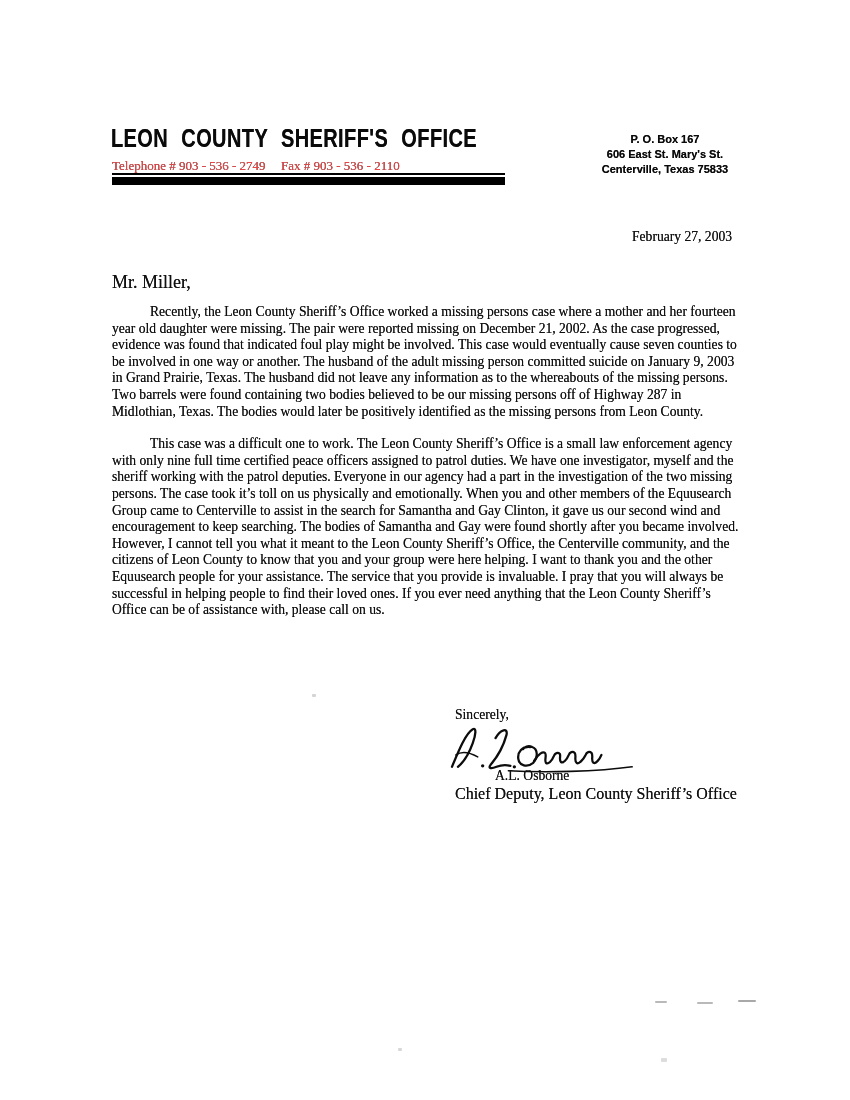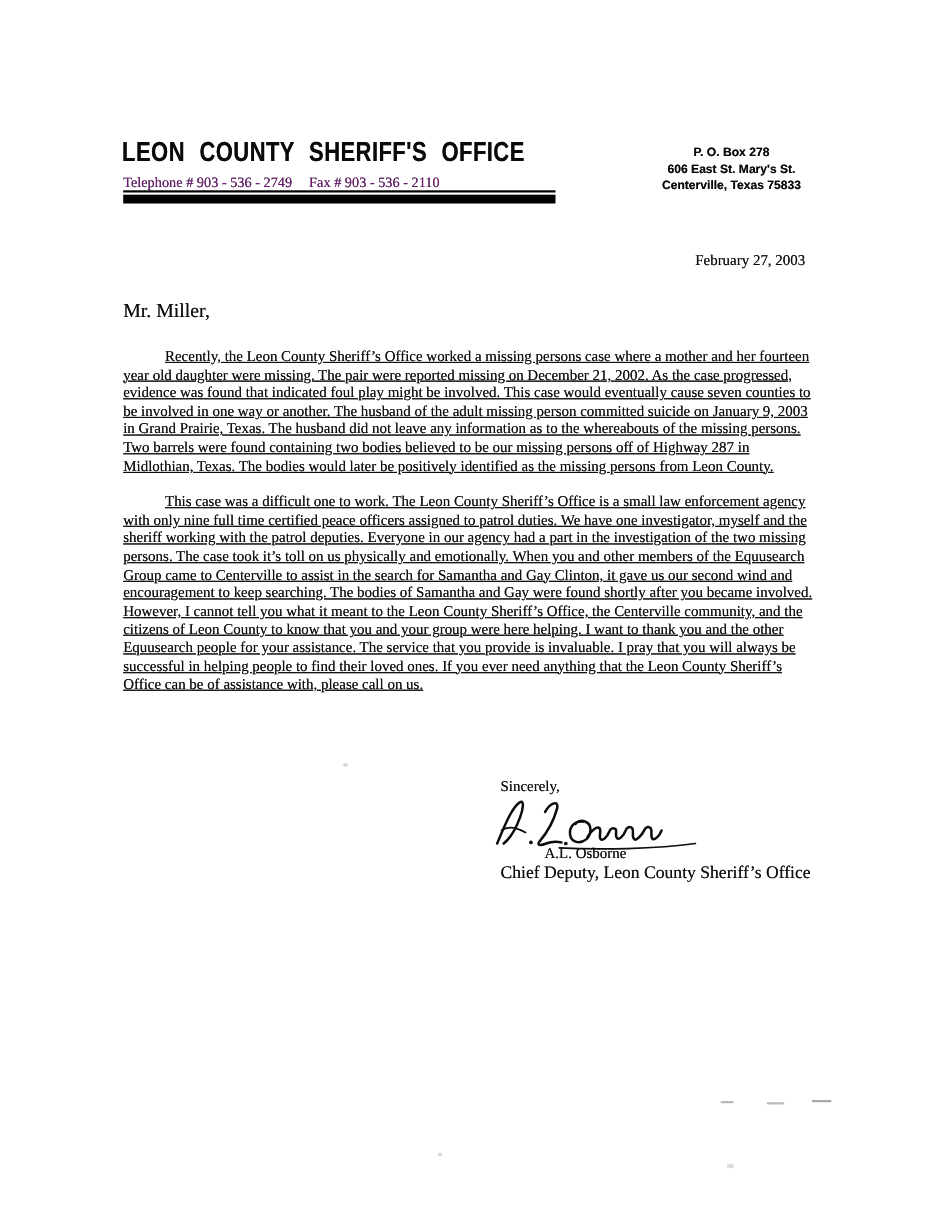--- a/index.html
+++ b/index.html
@@ -17,21 +17,21 @@
   .lh-title {
     position: absolute; left: 111px; top: 124px;
     font-family: "Liberation Sans", sans-serif;
     font-weight: 700; font-size: 25px;
     letter-spacing: 0.5px; word-spacing: 9px;
     transform: scaleX(0.80); transform-origin: left top;
     white-space: nowrap; color: #0a0a0a;
   }
   .lh-contact {
     position: absolute; left: 112px; top: 158px; width: 393px;
-    font-size: 13px; white-space: nowrap; color: #701a75;
+    font-size: 13px; white-space: nowrap; color: #ef4444;
   }
   .lh-fax { position: absolute; left: 169px; top: 0; }
   .lh-rule-thin {
     position: absolute; left: 112px; top: 173px; width: 393px; height: 1.5px;
     background: #000;
   }
   .lh-rule-thick {
     position: absolute; left: 112px; top: 177px; width: 393px; height: 8px;
     background: #000;
   }
@@ -43,21 +43,21 @@
     color: #0a0a0a;
   }
 
   
   .date-line { position: absolute; left: 632px; top: 229px; font-size: 13.6px; font-family: Liberation Serif, serif; }
   .salutation { position: absolute; left: 112px; top: 272px; font-size: 18px; }
   .body-block {
     position: absolute; left: 112px; top: 304px; width: 632px;
     font-size: 13.6px; line-height: 16.6px; text-align: left;
   }
-  .body-block p { margin: 12px 0 16px 0; text-indent: 38px; text-decoration: underline; }
+  .body-block p { margin: 0 0 16px 0; text-indent: 38px; }
 
   
   .closing-sincerely { position: absolute; left: 455px; top: 707px; font-size: 13.6px; text-align: right; }
   .signature-svg { position: absolute; left: 449px; top: 722px; width: 198px; height: 53px; }
   .signature-svg path { fill: none; stroke: #0c0c0c; stroke-width: 2.3; stroke-linecap: round; }
   .signature-svg .thin { stroke-width: 1.6; }
   .signer-name  { position: absolute; left: 455px; top: 768px; font-size: 13.6px; margin-left: 40px; }
   .signer-title { position: absolute; left: 455px; top: 785px; font-size: 16px; }
 
   
@@ -71,21 +71,21 @@
   <div class="lh-title scan-text">LEON COUNTY SHERIFF'S OFFICE</div>
 
   <div class="lh-contact scan-text">
     <span>Telephone # 903 - 536 - 2749</span>
     <span class="lh-fax">Fax # 903 - 536 - 2110</span>
   </div>
   <div class="lh-rule-thin"></div>
   <div class="lh-rule-thick"></div>
 
   <div class="lh-address scan-text">
-    <div>P. O. Box 278</div>
+    <div>P. O. Box 167</div>
     <div>606 East St. Mary's St.</div>
     <div>Centerville, Texas 75833</div>
   </div>
 
   <div class="date-line scan-text">February 27, 2003</div>
   <div class="salutation scan-text">Mr. Miller,</div>
 
   <div class="body-block scan-text">
     <p>Recently, the Leon County Sheriff’s Office worked a missing persons case where a mother and her fourteen year old daughter were missing. The pair were reported missing on December 21, 2002. As the case progressed, evidence was found that indicated foul play might be involved. This case would eventually cause seven counties to be involved in one way or another. The husband of the adult missing person committed suicide on January 9, 2003 in Grand Prairie, Texas. The husband did not leave any information as to the whereabouts of the missing persons. Two barrels were found containing two bodies believed to be our missing persons off of Highway 287 in Midlothian, Texas. The bodies would later be positively identified as the missing persons from Leon County.</p>
     <p>This case was a difficult one to work. The Leon County Sheriff’s Office is a small law enforcement agency with only nine full time certified peace officers assigned to patrol duties. We have one investigator, myself and the sheriff working with the patrol deputies. Everyone in our agency had a part in the investigation of the two missing persons. The case took it’s toll on us physically and emotionally. When you and other members of the Equusearch Group came to Centerville to assist in the search for Samantha and Gay Clinton, it gave us our second wind and encouragement to keep searching. The bodies of Samantha and Gay were found shortly after you became involved. However, I cannot tell you what it meant to the Leon County Sheriff’s Office, the Centerville community, and the citizens of Leon County to know that you and your group were here helping. I want to thank you and the other Equusearch people for your assistance. The service that you provide is invaluable. I pray that you will always be successful in helping people to find their loved ones. If you ever need anything that the Leon County Sheriff’s Office can be of assistance with, please call on us.</p>

